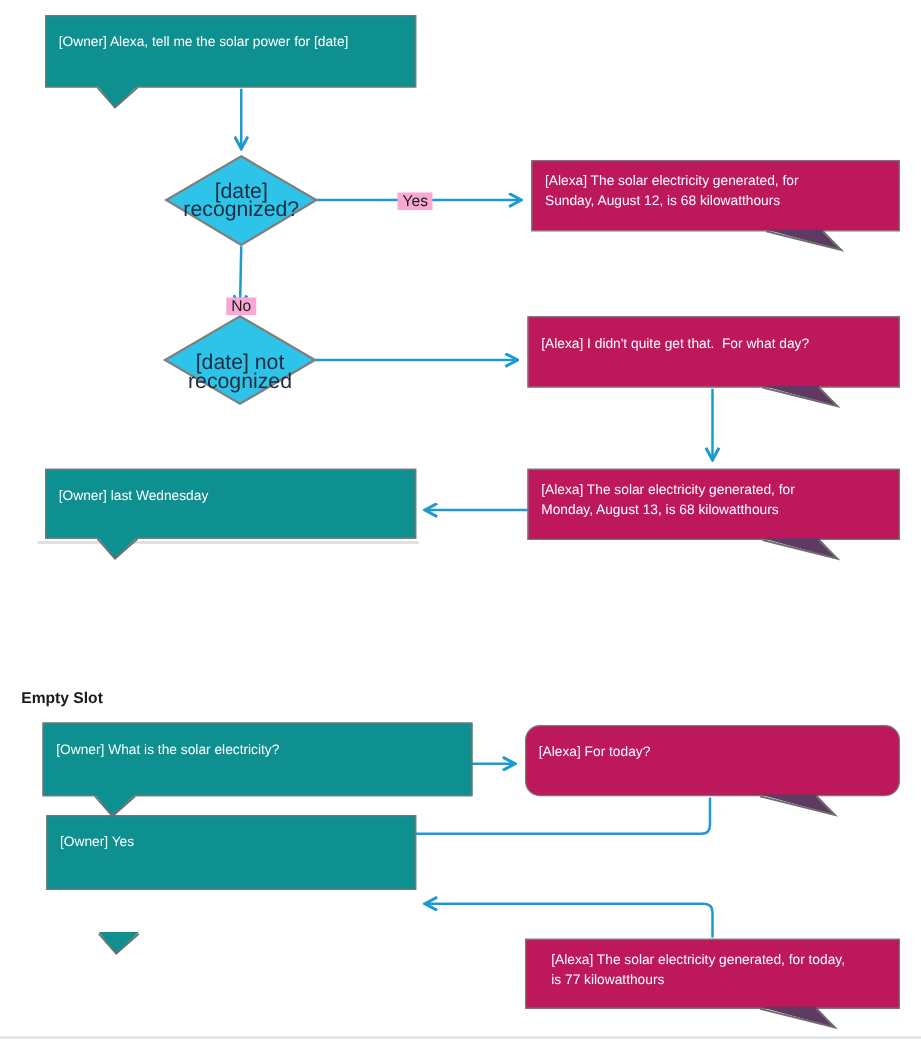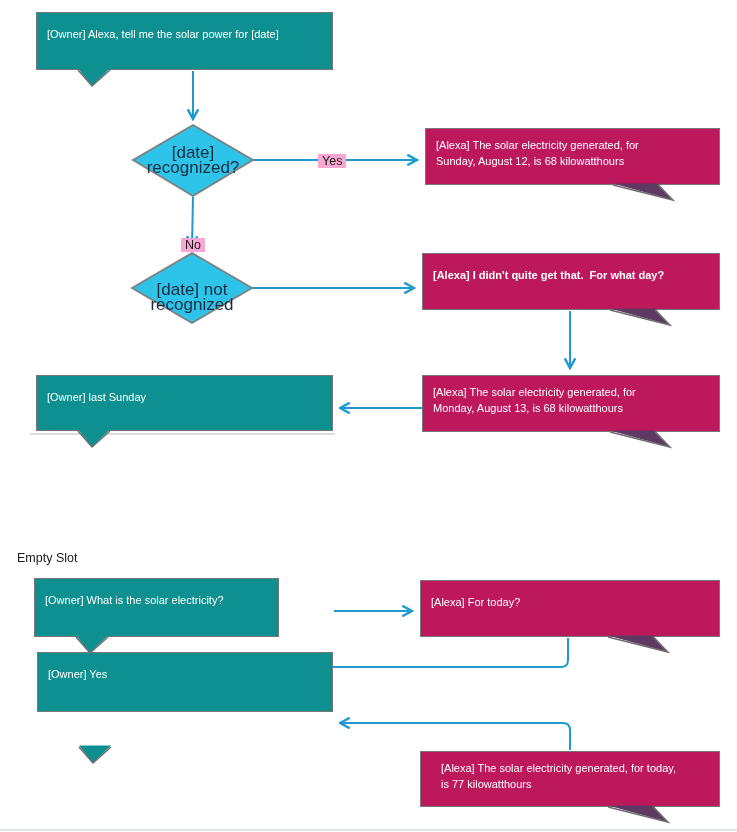--- a/index.html
+++ b/index.html
@@ -21,21 +21,21 @@
   .alexa{background:#be185d;}
   .diamond-label{
     position:absolute;z-index:1;width:120px;text-align:center;
     color:#1B2C3E;font-size:17px;line-height:15px;white-space:pre-line;
   }
   .edge-label{
     position:absolute;z-index:2;background:#f9a8d4;color:#1a1a1a;
     font-size:12.5px;line-height:14px;padding:0 4px;
   }
   .free-label{
-    position:absolute;z-index:1;color:#1a1a1a;font-size:12.5px;line-height:15px;
+    position:absolute;z-index:1;color:#1a1a1a;font-size:12.5px;line-height:15px;font-weight:bold;
   }
   .section-line{
     position:absolute;z-index:0;left:30px;top:433px;width:305px;height:0;
     border-top:2px solid #dcdcdc;
   }
   .page-bottom-line{
     position:absolute;z-index:0;left:0;top:829px;width:737px;height:0;
     border-top:2px solid #dde4eb;
   }
 </style>
@@ -65,30 +65,30 @@
 
     <polygon points="193,125 253,160 193,196 133,160" fill="#2EC4EA" stroke="#7f7f7f" stroke-width="1.8"></polygon>
     <polygon points="192,253 252,288 192,323 132,288" fill="#2EC4EA" stroke="#7f7f7f" stroke-width="1.8"></polygon>
   </svg>
 
   <div class="bubble owner single" style="left:36px;top:12px;width:297px;height:58px;">[Owner] Alexa, tell me the solar power for [date]</div>
 
   <div class="bubble alexa" style="left:425px;top:128px;width:295px;height:57px;">[Alexa] The solar electricity generated, for
 Sunday, August 12, is 68 kilowatthours</div>
 
-  <div class="bubble alexa single" style="left:422px;top:253px;width:298px;height:57px;font-weight:bold;">[Alexa] I didn't quite get that.  For what day?</div>
+  <div class="bubble alexa single" style="left:422px;top:253px;width:298px;height:57px;">[Alexa] I didn't quite get that.  For what day?</div>
 
   <div class="bubble alexa" style="left:422px;top:375px;width:298px;height:57px;">[Alexa] The solar electricity generated, for
 Monday, August 13, is 68 kilowatthours</div>
 
-  <div class="bubble owner single" style="left:36px;top:375px;width:297px;height:56px;">[Owner] last Sunday</div>
+  <div class="bubble owner single" style="left:36px;top:375px;width:297px;height:56px;">[Owner] last Wednesday</div>
 
-  <div class="bubble owner single" style="left:34px;top:578px;width:245px;height:59px;">[Owner] What is the solar electricity?</div>
+  <div class="bubble owner single" style="left:34px;top:578px;width:344px;height:59px;">[Owner] What is the solar electricity?</div>
 
-  <div class="bubble alexa single" style="left:420px;top:580px;width:300px;height:57px;">[Alexa] For today?</div>
+  <div class="bubble alexa single" style="left:420px;top:580px;width:300px;height:57px;border-radius:12px;">[Alexa] For today?</div>
 
   <div class="bubble owner single" style="left:37px;top:652px;width:296px;height:60px;">[Owner] Yes</div>
 
   <div class="bubble alexa" style="left:420px;top:751px;width:300px;height:56px;padding-left:20px;">[Alexa] The solar electricity generated, for today,
 is 77 kilowatthours</div>
 
   <div class="diamond-label" style="left:133px;top:145px;">[date]
 recognized?</div>
   <div class="diamond-label" style="left:132px;top:282px;">[date] not
 recognized</div>

